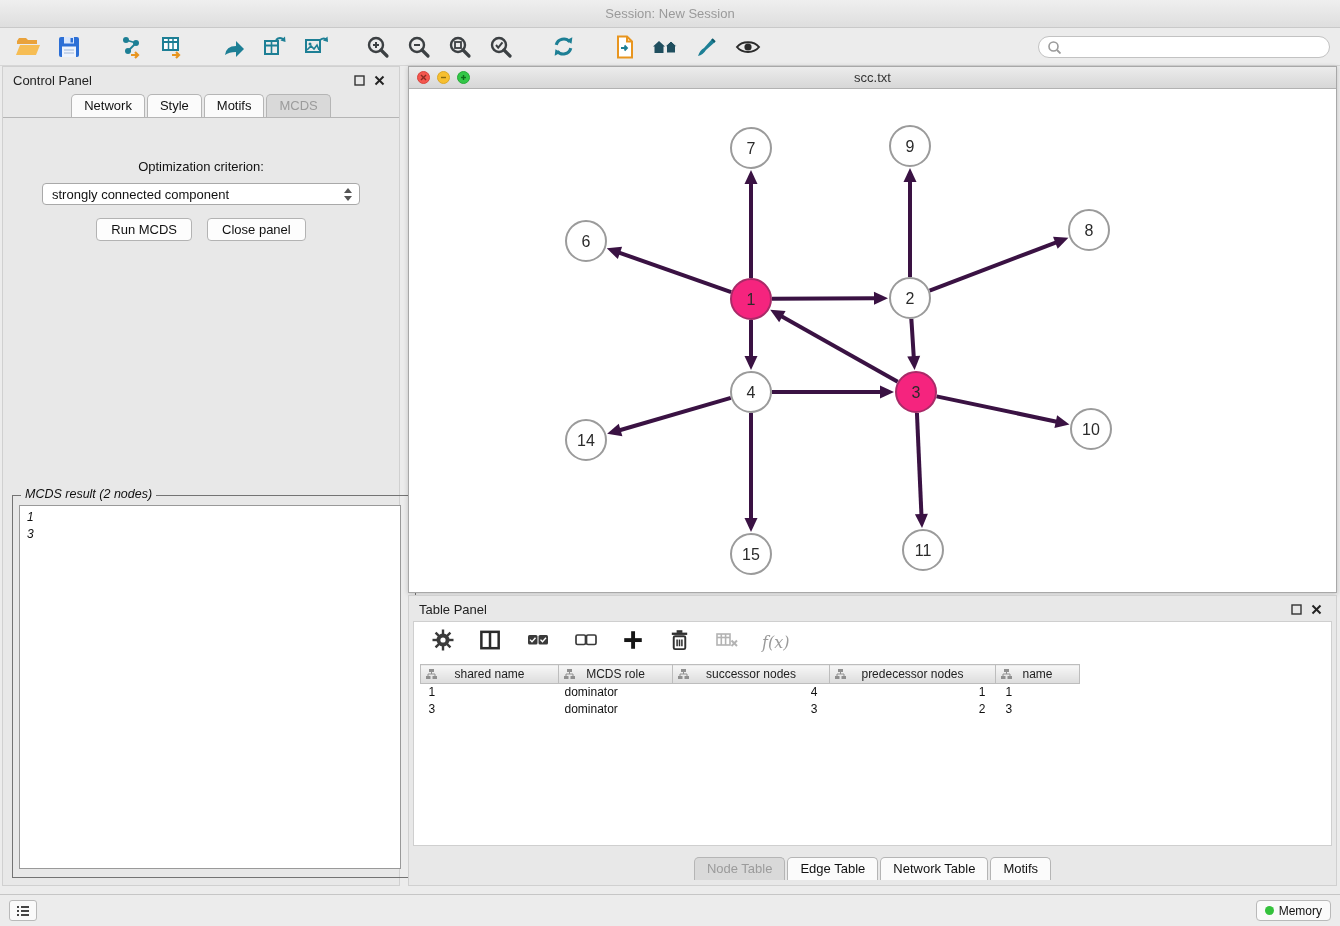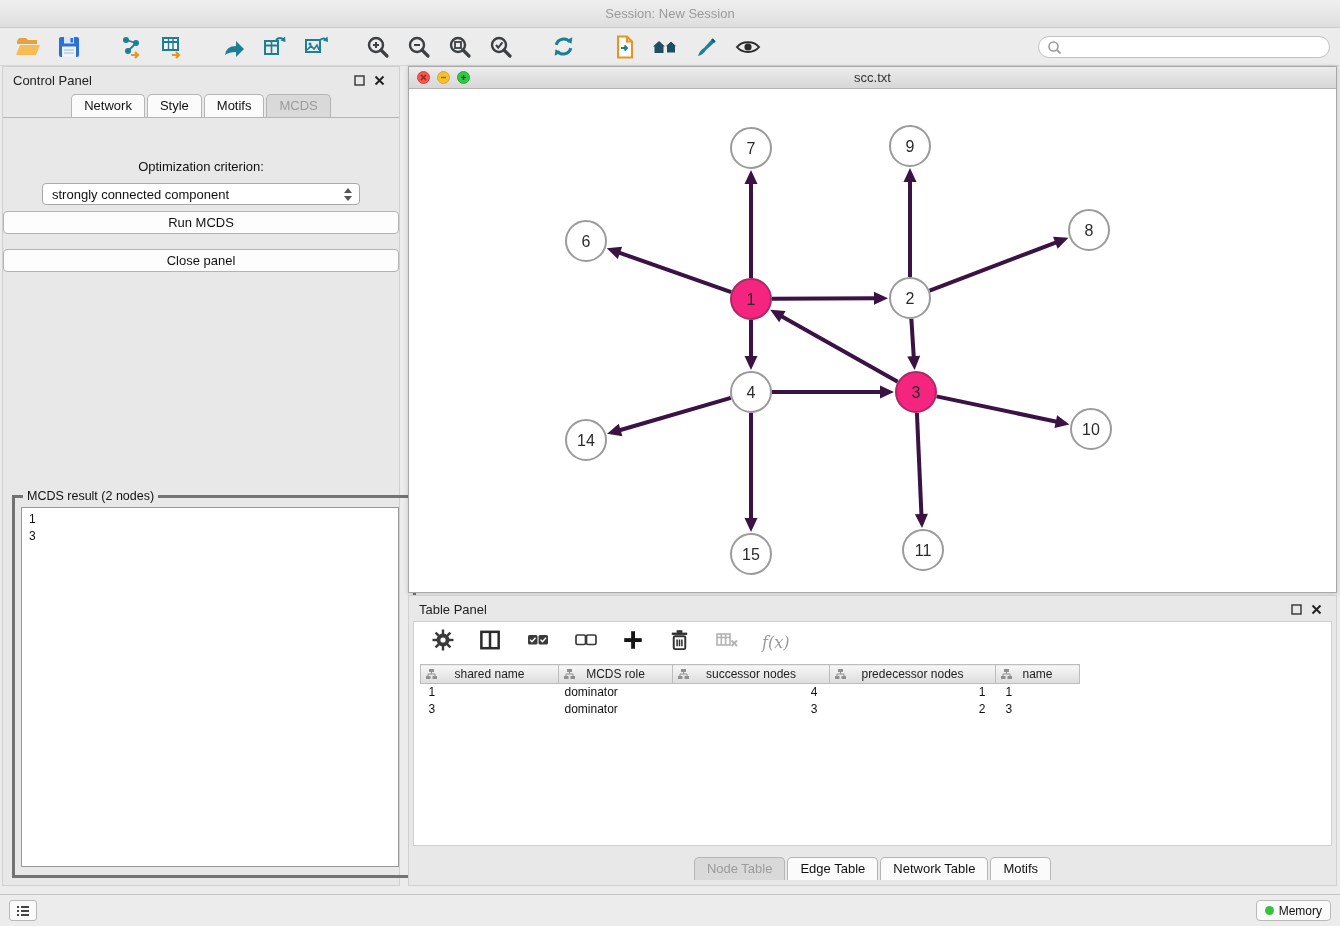--- a/index.html
+++ b/index.html
@@ -50,26 +50,26 @@
     border-radius:5px 5px 0 0; margin:0 1px; color:#111;
   }
   .tab.active { background:#d9d9d9; color:#9b9b9b; }
   .cp-opt-label { text-align:center; margin-top:41px; font-size:13px; color:#111; }
   .cp-select {
     width:318px; height:22px; margin:9px auto 0; background:#fff;
     border:1px solid #a9a9a9; border-radius:4px;
     display:flex; align-items:center; padding:0 6px 0 9px; font-size:13px; color:#111;
   }
   .cp-select .spacer { flex:1; }
-  .cp-buttons { display:flex; justify-content:center; gap:15px; margin-top:6px;flex-direction:column; }
+  .cp-buttons { display:flex; justify-content:center; gap:15px; margin-top:13px; }
   .btn {
     background:#fdfdfd; border:1px solid #b3b3b3; border-radius:4px;
     font-size:13px; padding:3px 14px; color:#111; font-family:"Liberation Sans",sans-serif;
   }
-  .result-box { position:absolute; left:9px; top:428px; width:404px; height:383px; border:3px solid #737373; }
+  .result-box { position:absolute; left:9px; top:428px; width:404px; height:383px; border:1px solid #737373;font-style:italic; }
   .result-title { position:absolute; left:8px; top:-9px; background:#e8e8e8; padding:0 4px; font-size:12.5px; color:#111; }
   .result-area {
     position:absolute; left:6px; top:9px; right:14px; bottom:8px;
     background:#fff; border:1px solid #999; padding:3px 7px;
     font-size:12px; line-height:17px; color:#111; overflow:hidden;
   }
 
   
   .network-window {
     position:absolute; left:408px; top:66px; width:929px; height:527px;

